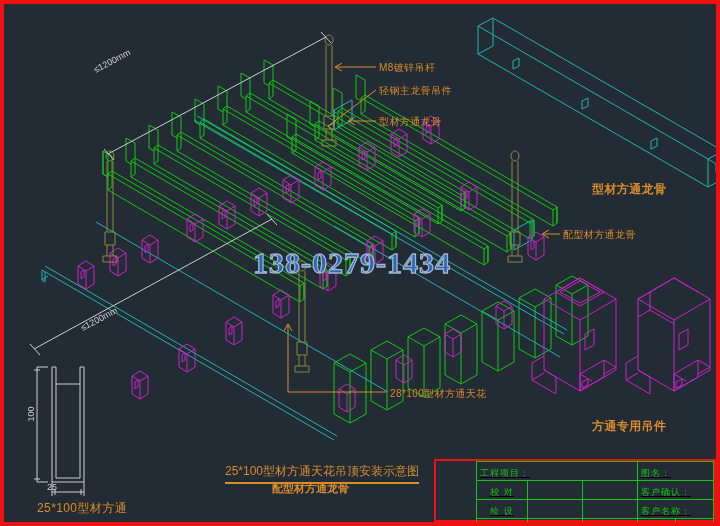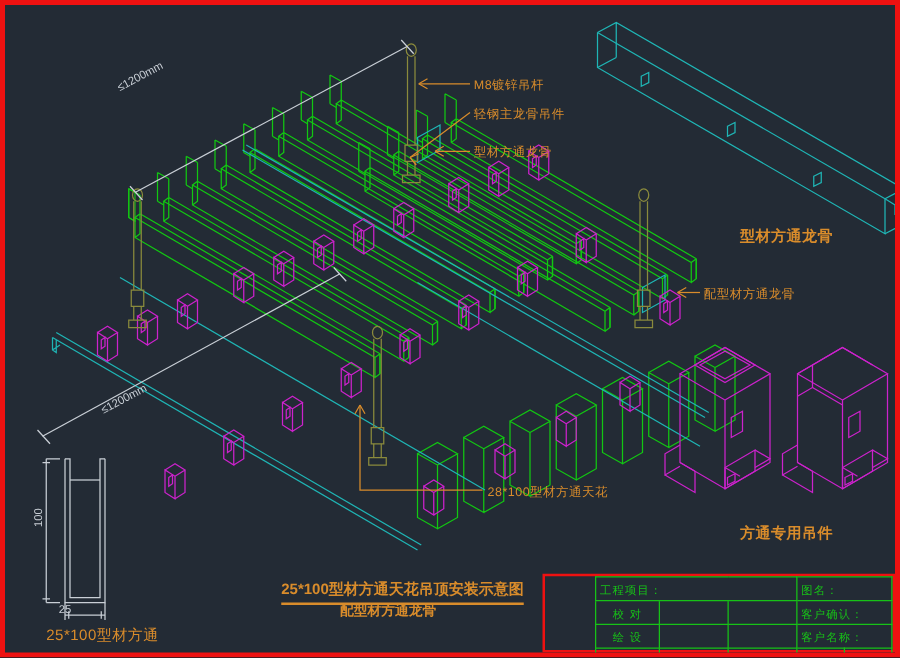--- a/index.html
+++ b/index.html
@@ -14,26 +14,26 @@
   .lbl{position:absolute;color:#d98c2b;font-size:10px;white-space:nowrap;letter-spacing:.4px;}
   .lbl.big{font-size:12px;font-weight:bold;}
   .dimtxt{position:absolute;color:#c9cfd6;font-size:9px;white-space:nowrap;}
   .tb-txt{color:#17c217;font-size:9px;white-space:nowrap;letter-spacing:1px;}
   .wm{
     position:absolute;font-size:30px;font-weight:bold;letter-spacing:1px;
     color:#2f66b8;
     -webkit-text-stroke:1.3px #9fb6cf;
     white-space:nowrap;font-family:"Liberation Serif",serif;
   }
-  #titleblock{position:absolute;border:2px solid #ee1111;box-sizing:border-box;background:transparent;}
+  #titleblock{position:absolute;border:2px solid #ee1111;box-sizing:border-box;background:transparent;text-decoration:underline;}
   table.tb{border-collapse:collapse;width:100%;height:100%;}
   table.tb td{border:1px solid #17c217;padding:0 3px;height:15px;}
   table.tb td.noline{border:none;}
   .ttl{position:absolute;color:#d98c2b;text-align:center;white-space:nowrap;}
-  .ttl-main{font-size:12px;font-weight:bold;border-bottom:2px solid #d98c2b;padding-bottom:2px;}
+  .ttl-main{font-size:12px;font-weight:normal;border-bottom:2px solid #d98c2b;padding-bottom:2px;}
   .ttl-sub{font-size:11px;font-weight:bold;font-family:Liberation Mono, monospace;}
 </style>
 </head>
 <body>
 
 <div id="root">
 
   <svg class="layer" viewBox="0 0 712 518">
     <defs>
       <g id="baffleSeg"></g>
@@ -345,20 +345,21 @@
   <div class="lbl" style="left:375px;top:57px;">M8镀锌吊杆</div>
   <div class="lbl" style="left:375px;top:80px;">轻钢主龙骨吊件</div>
   <div class="lbl" style="left:375px;top:111px;">型材方通龙骨</div>
   <div class="lbl" style="left:559px;top:224px;">配型材方通龙骨</div>
   <div class="lbl" style="left:386px;top:383px;">28*100型材方通天花</div>
 
   <div class="lbl big" style="left:588px;top:177px;">型材方通龙骨</div>
   <div class="lbl big" style="left:588px;top:414px;">方通专用吊件</div>
   <div class="lbl" style="left:33px;top:496px;font-size:12px;">25*100型材方通</div>
 
+  <div class="wm" style="left:249px;top:242px;">138-0279-1434</div>
 
   <div class="ttl ttl-main" style="left:221px;top:459px;">25*100型材方通天花吊顶安装示意图</div>
   <div class="ttl ttl-sub" style="left:268px;top:477px;">配型材方通龙骨</div>
 
   <div id="titleblock" style="left:430px;top:455px;width:282px;height:63px;">
     <table class="tb">
       <tbody>
           <tr>
         <td class="noline" style="width:34px;"></td>
         <td colspan="3" style="width:140px;">

